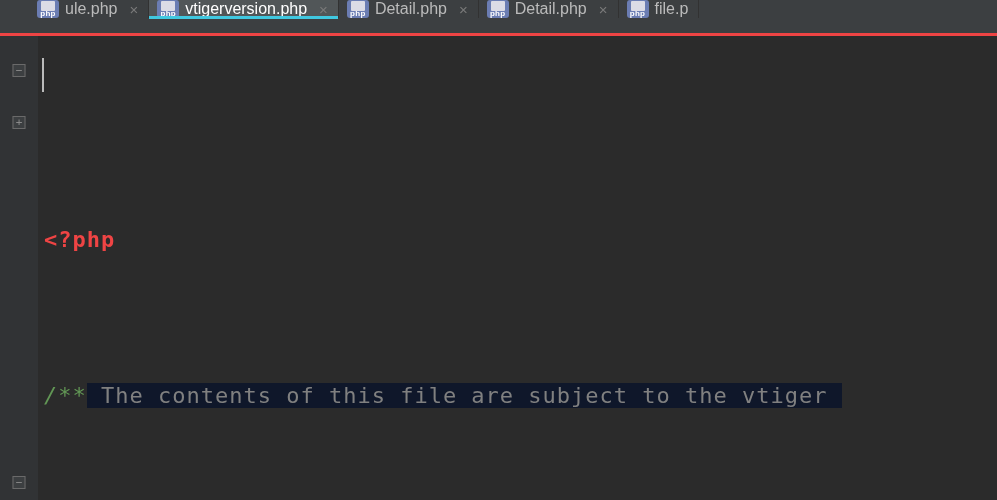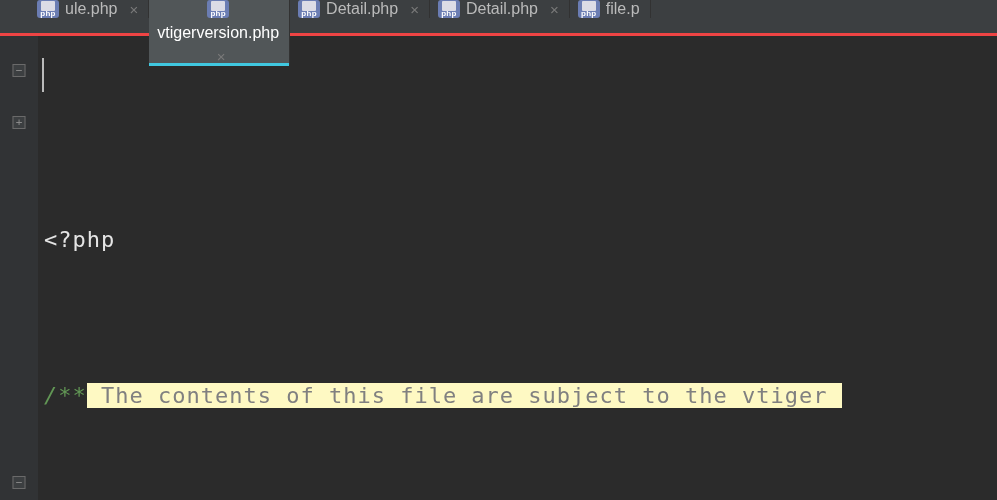--- a/index.html
+++ b/index.html
@@ -28,21 +28,20 @@
     color: #bbbbbb;
     border-right: 1px solid #323232;
     font-size: 16px;
     font-family: "Segoe UI", Arial, sans-serif;
     white-space: nowrap;
     position: relative;
   }
   .tab.active {
     background: #515658;
     color: #ffffff;
-    flex-direction: column;
   }
   .tab.active::after {
     content: "";
     position: absolute;
     bottom: -1px;
     left: 0;
     right: 0;
     height: 3px;
     background: #40c8e0;
   }
@@ -118,22 +117,22 @@
   }
   .cursor {
     position: absolute;
     left: 4px;
     top: 22px;
     width: 2px;
     height: 34px;
     background: #bbbbbb;
   }
   .line { height: 52px; }
-  .tag { color: #e5e5e5; }
-  .doc { color: #808080; background: #fef9c3; }
+  .tag { color: #ef4444; font-weight: bold; }
+  .doc { color: #808080; background: #0f172a; }
   .docstar { color: #629755; font-style: italic; }
 </style>
 </head>
 <body>
 
 <div class="tab-bar">
   <div class="tab">
     <span class="php-badge"></span>
     <span>ule.php</span>
     <span class="tab-close">×</span>

